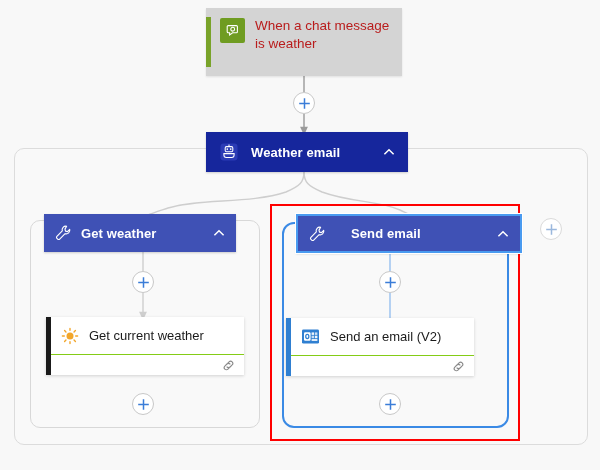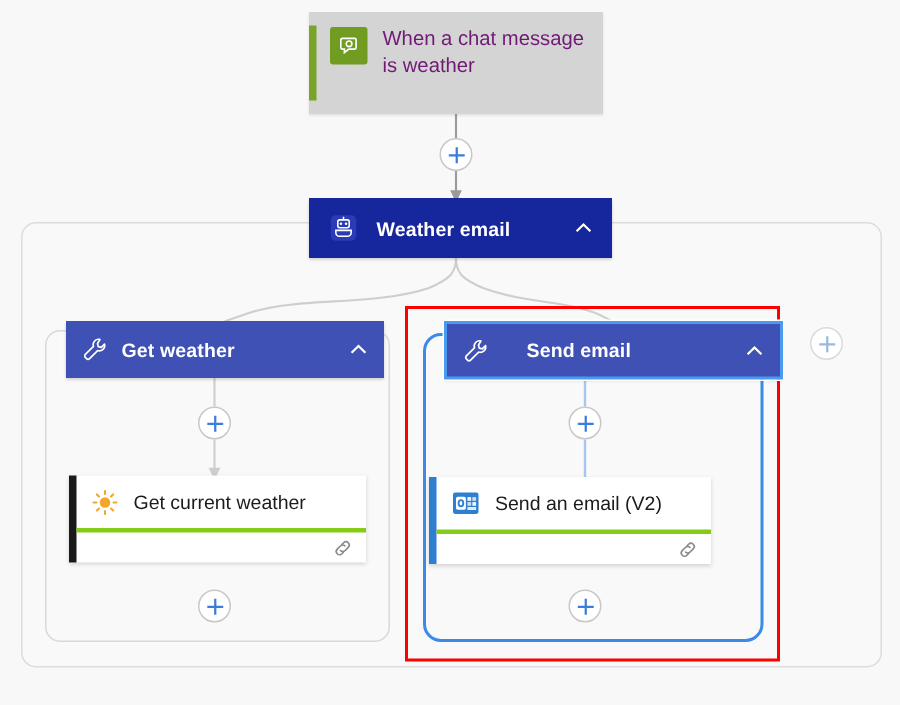--- a/index.html
+++ b/index.html
@@ -57,21 +57,21 @@
     box-shadow:0 1px 2px rgba(0,0,0,.10);
   }
   .trigger .accent{
     width:5px;align-self:stretch;background:#79a329;flex:0 0 5px;margin-right:9px;
   }
   .trigger .tile{
     width:25px;height:25px;border-radius:2px;background:#6f9c21;
     display:flex;align-items:center;justify-content:center;flex:0 0 25px;margin-top:1px;
   }
   .trigger .ttext{
-    margin-left:10px;font-size:13.5px;color:#701a75;line-height:18px;
+    margin-left:10px;font-size:13.5px;color:#b91c1c;line-height:18px;
   }
 
   
   .node{
     position:absolute;
     display:flex;align-items:center;
     box-sizing:border-box;
     color:#fff;
     box-shadow:0 1px 2px rgba(0,0,0,.18);
   }
@@ -97,21 +97,21 @@
     position:absolute;
     background:#ffffff;
     box-sizing:border-box;
     display:flex;
     box-shadow:0 1px 3px rgba(0,0,0,.16);
   }
   .action .bar{flex:0 0 5px;align-self:stretch;}
   .action .body{flex:1;display:flex;flex-direction:column;min-width:0;}
   .action .row1{
     flex:1;display:flex;align-items:center;padding:0 10px;
-    border-bottom:3px solid #84cc16;
+    border-bottom:1px solid #84cc16;
   }
   .action .row1 .alabel{
     font-size:13px;color:#1b1b1b;margin-left:10px;white-space:nowrap;
   }
   .action .row2{
     height:20px;display:flex;align-items:center;justify-content:flex-end;padding:0 8px;
   }
 
   
   .plus{
@@ -192,21 +192,21 @@
       </svg>
     </div>
     <div class="ntitle">Weather email</div>
     <div class="chev">
       <svg width="14" height="14" viewBox="0 0 14 14" aria-hidden="true">
         <path d="M2.4 9.2 7 4.7l4.6 4.5" fill="none" stroke="#ffffff" stroke-width="1.5"></path>
       </svg>
     </div>
   </div>
 
-  <div class="node tool" style="left:44px;top:214px;width:212px;height:38px;">
+  <div class="node tool" style="left:44px;top:214px;width:192px;height:38px;">
     <div class="ico">
       <svg width="18" height="18" viewBox="0 0 18 18" aria-hidden="true">
         <path d="M12.6 2.3a3.6 3.6 0 0 0-4.3 4.6L2.9 12.3a1.4 1.4 0 0 0 0 2l.8.8a1.4 1.4 0 0 0 2 0l5.4-5.4a3.6 3.6 0 0 0 4.6-4.3l-2.2 2.2-2-.5-.5-2z" fill="none" stroke="#ffffff" stroke-width="1.15" stroke-linejoin="round"></path>
       </svg>
     </div>
     <div class="ntitle">Get weather</div>
     <div class="chev">
       <svg width="14" height="14" viewBox="0 0 14 14" aria-hidden="true">
         <path d="M2.4 9.2 7 4.7l4.6 4.5" fill="none" stroke="#ffffff" stroke-width="1.5"></path>
       </svg>

